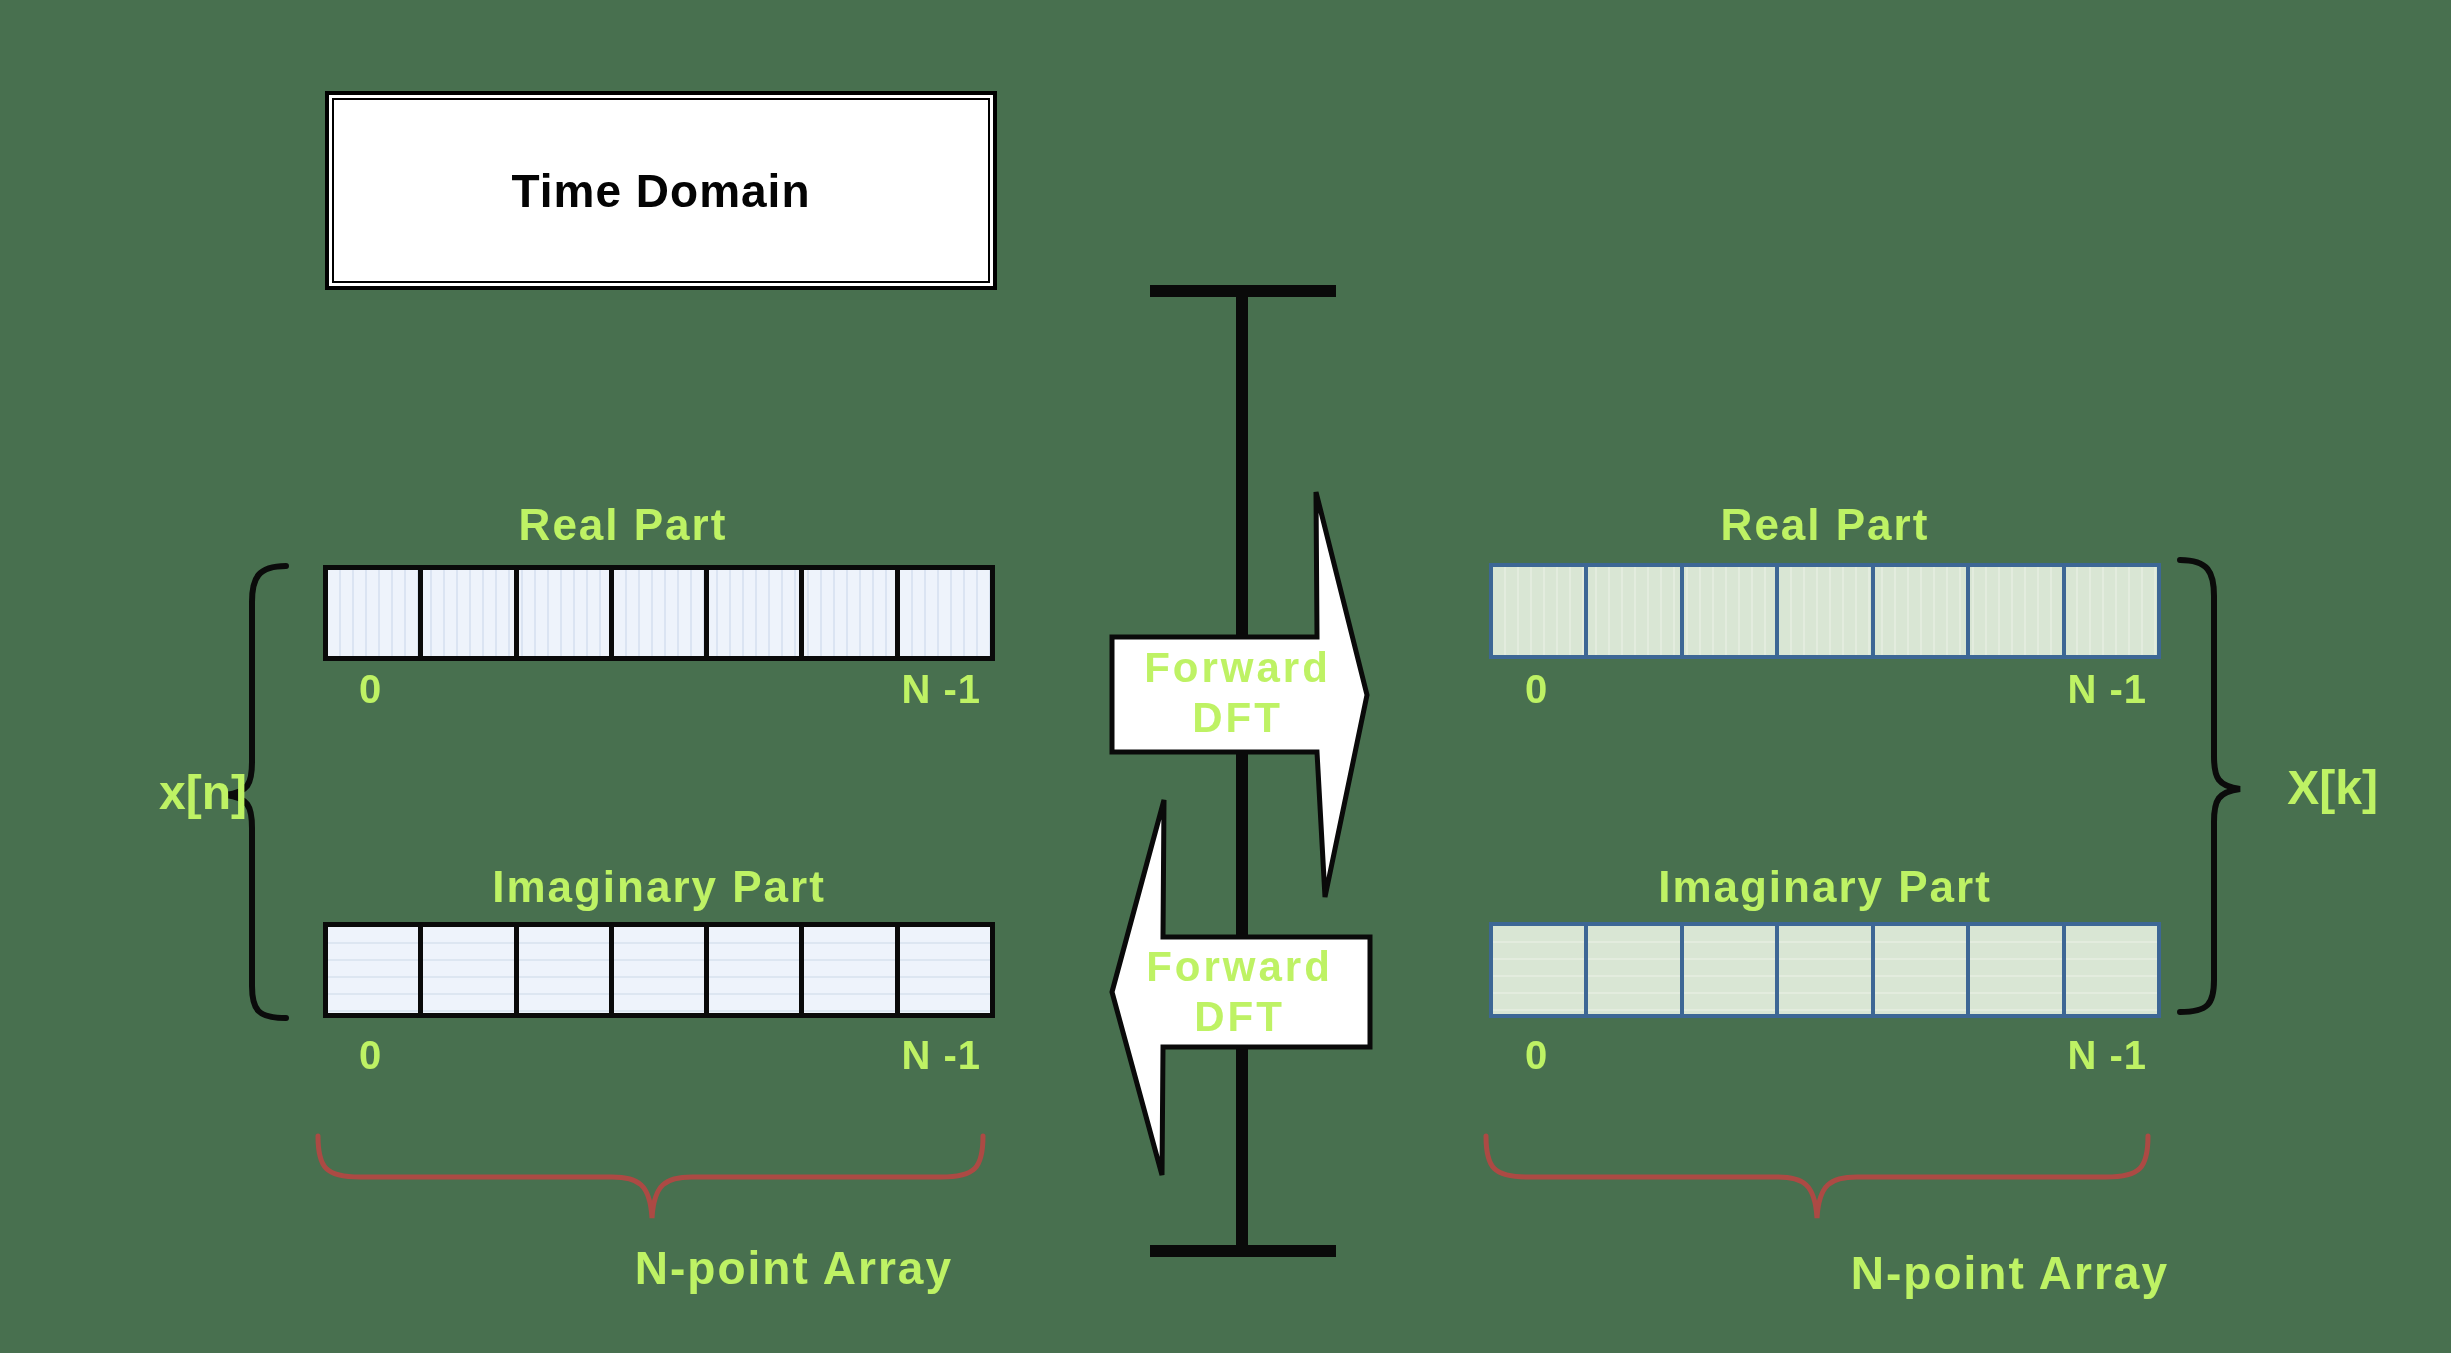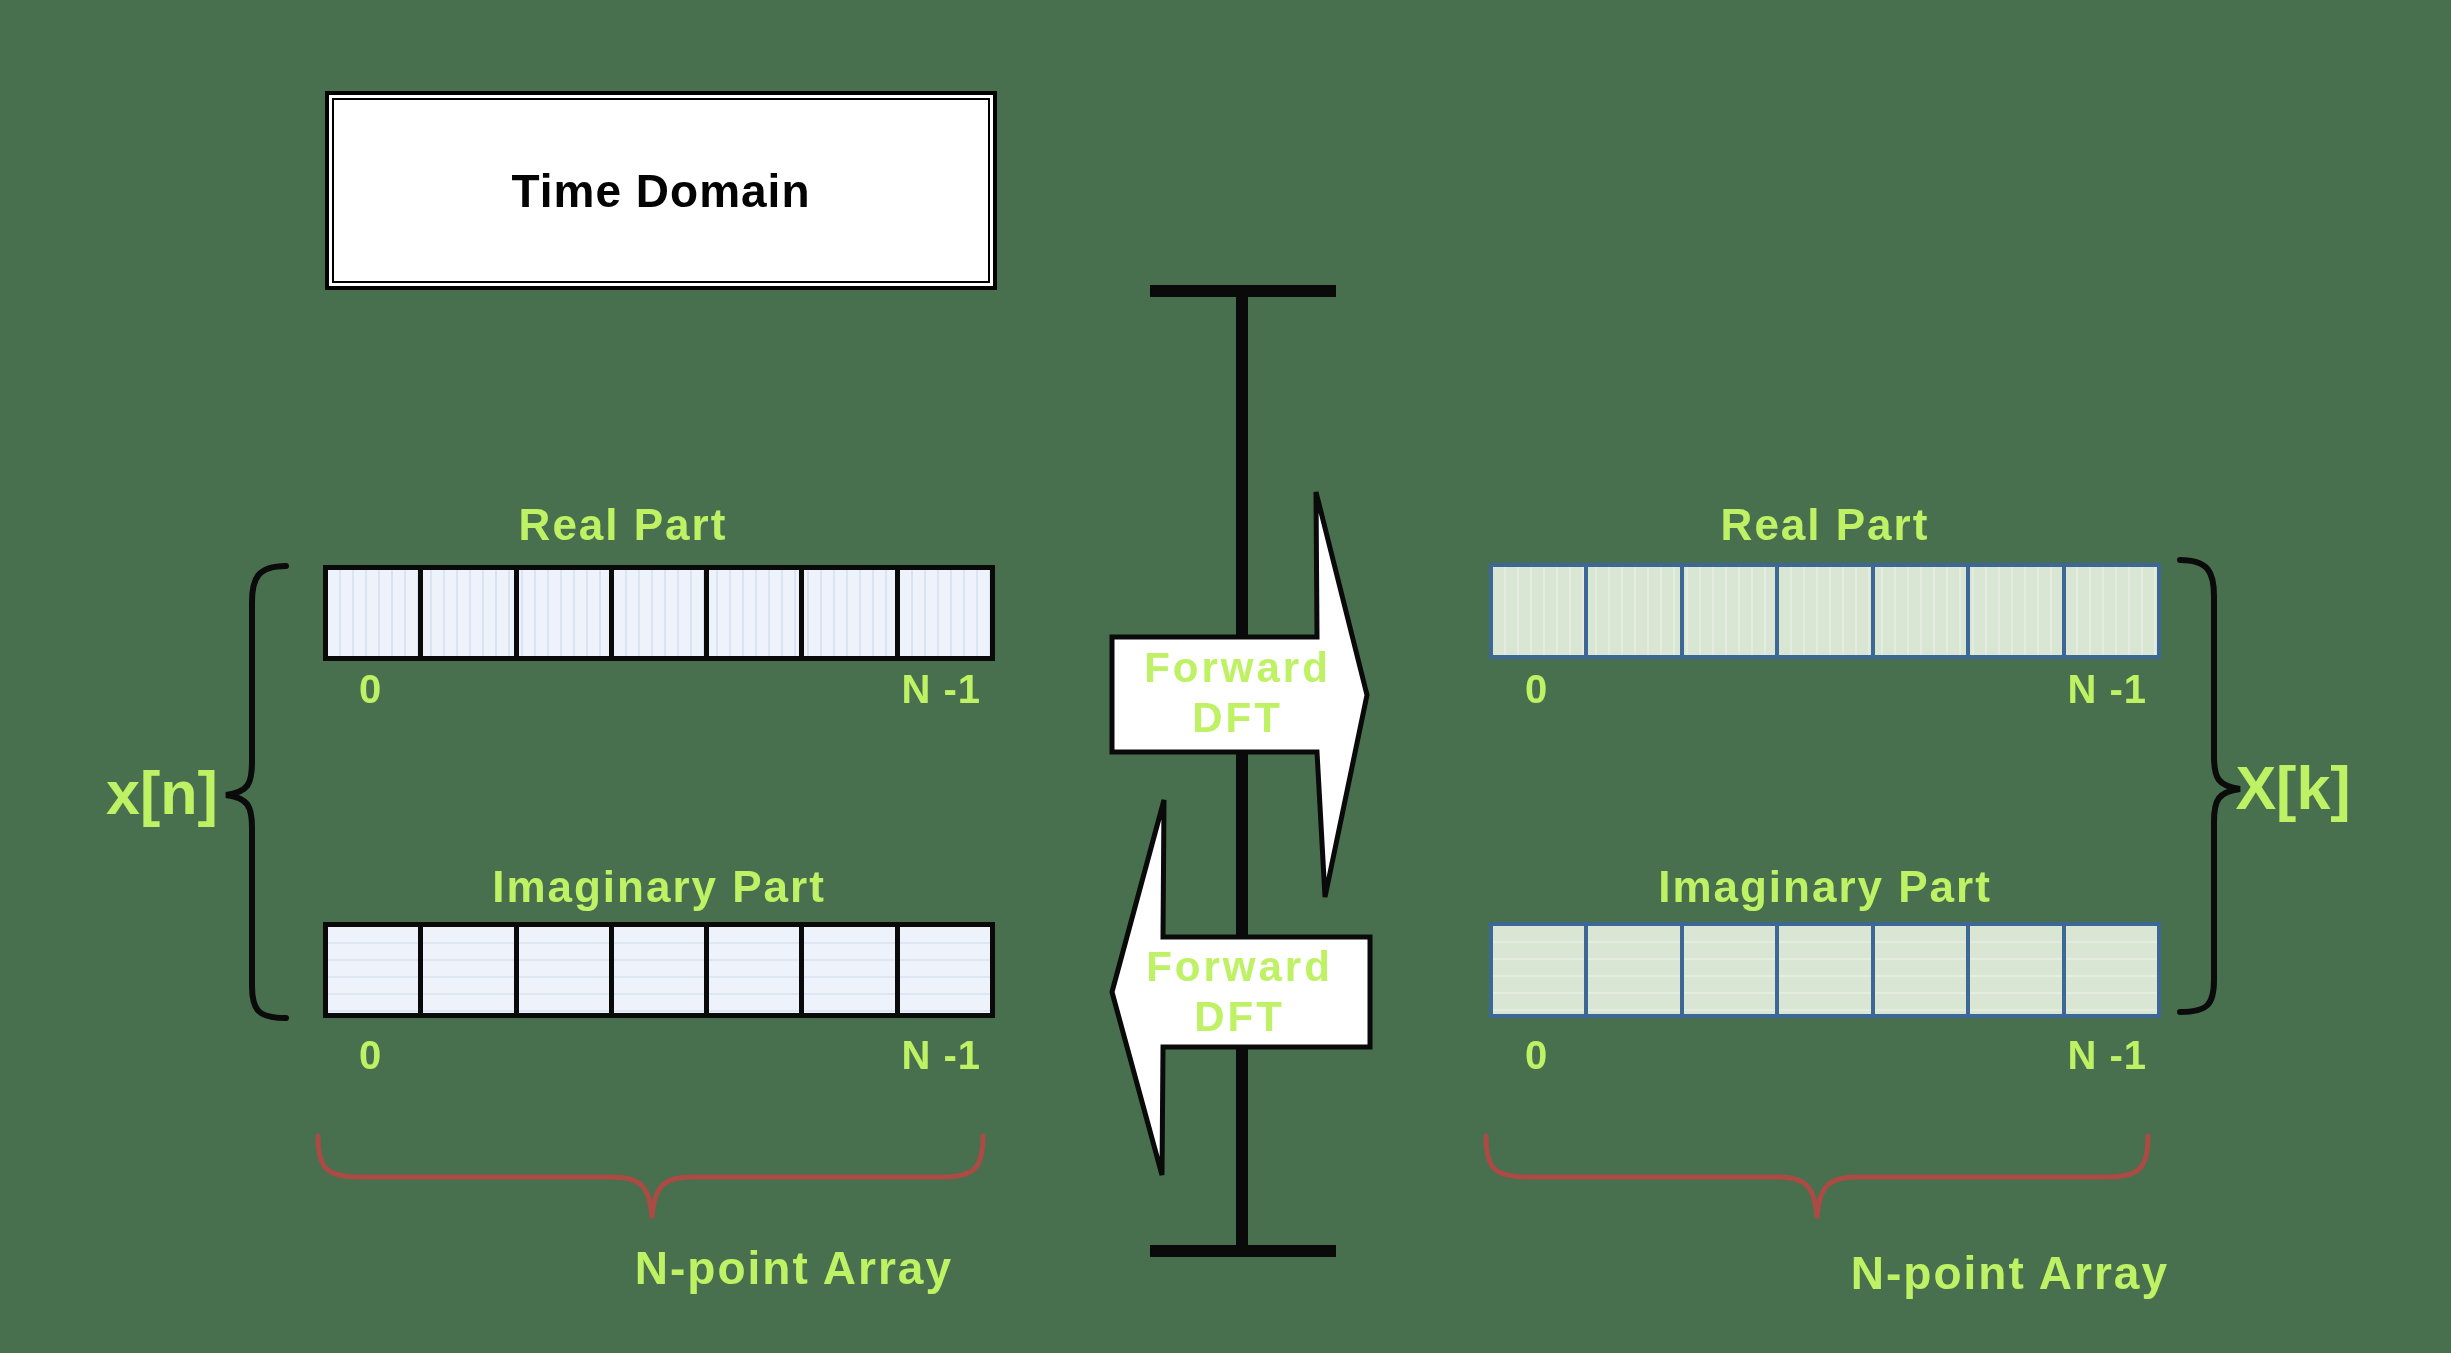--- a/index.html
+++ b/index.html
@@ -80,21 +80,21 @@
   .idx-row{
     position:absolute;width:672px;height:46px;
     display:flex;align-items:center;justify-content:space-between;
     box-sizing:border-box;
     padding:0 14px 0 36px;
     font-size:40px;letter-spacing:1px;
   }
   .idx-row span{white-space:nowrap;}
   .signal-label{
     position:absolute;width:170px;height:56px;
-    text-align:center;font-size:61px;line-height:56px;white-space:nowrap;
+    text-align:right;font-size:48px;line-height:56px;white-space:nowrap;
   }
   .npoint-label{
     position:absolute;width:672px;height:52px;
     text-align:right;font-size:46px;letter-spacing:2px;white-space:nowrap;
   }
   
   .arrow-text{
     position:absolute;width:215px;height:100px;
     display:flex;flex-direction:column;align-items:center;justify-content:center;
     font-size:42px;line-height:50px;letter-spacing:3px;

